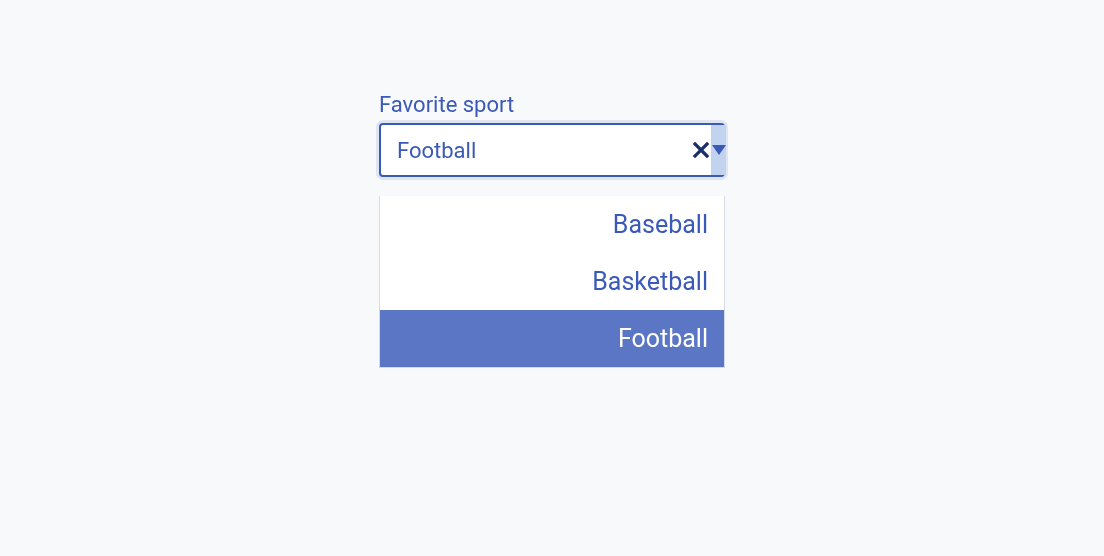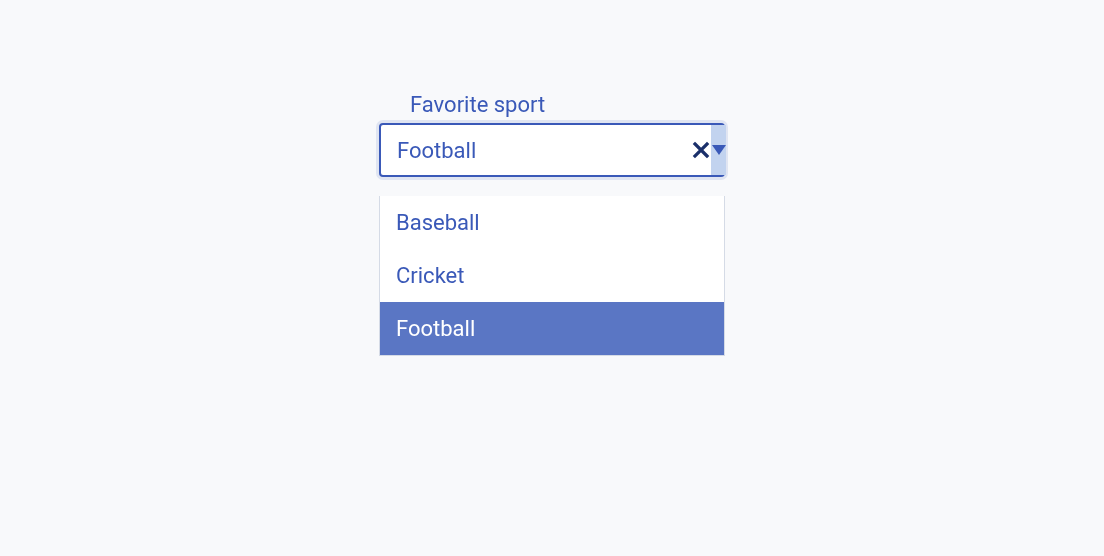--- a/index.html
+++ b/index.html
@@ -22,21 +22,20 @@
       top: 92px;
       width: 346px;
     }
 
     .combo-label {
       display: block;
       color: #3a59b8;
       font-size: 22px;
       font-weight: 400;
       margin-bottom: 6px;
-      margin-left: 31px;
     }
 
     .combo-control {
       display: flex;
       width: 100%;
       border: 2px solid #3a59b8;
       border-radius: 4px;
       box-shadow: 0 0 0 3px rgba(58, 89, 184, 0.12);
       height: 54px;
       background: #fff;
@@ -91,24 +90,25 @@
       width: 100%;
       background: #fff;
       border: 1px solid #d5dbe6;
       border-top: none;
       max-height: 280px;
       overflow-y: auto;
     }
 
     .combo-option {
       padding: 14px 16px;
-      font-size: 22px;
+      font-size: 25px;
       color: #3a59b8;
       cursor: pointer;
       font-weight: 400;
+      text-align: right;
     }
 
     .combo-option.selected {
       background: #5a76c4;
       color: #ffffff;
     }
 
     
     .combo-listbox::-webkit-scrollbar {
       width: 8px;
@@ -138,16 +138,16 @@
     </button>
     <button class="combo-toggle">
       <svg viewBox="0 0 14 10">
         <path d="M0 0 L14 0 L7 10 Z" fill="#3a59b8"></path>
       </svg>
     </button>
   </div>
 
   <div class="combo-listbox">
     <div class="combo-option">Baseball</div>
-    <div class="combo-option">Cricket</div>
+    <div class="combo-option">Basketball</div>
     <div class="combo-option selected">Football</div>
   </div>
 </div>
 
 </body></html>

